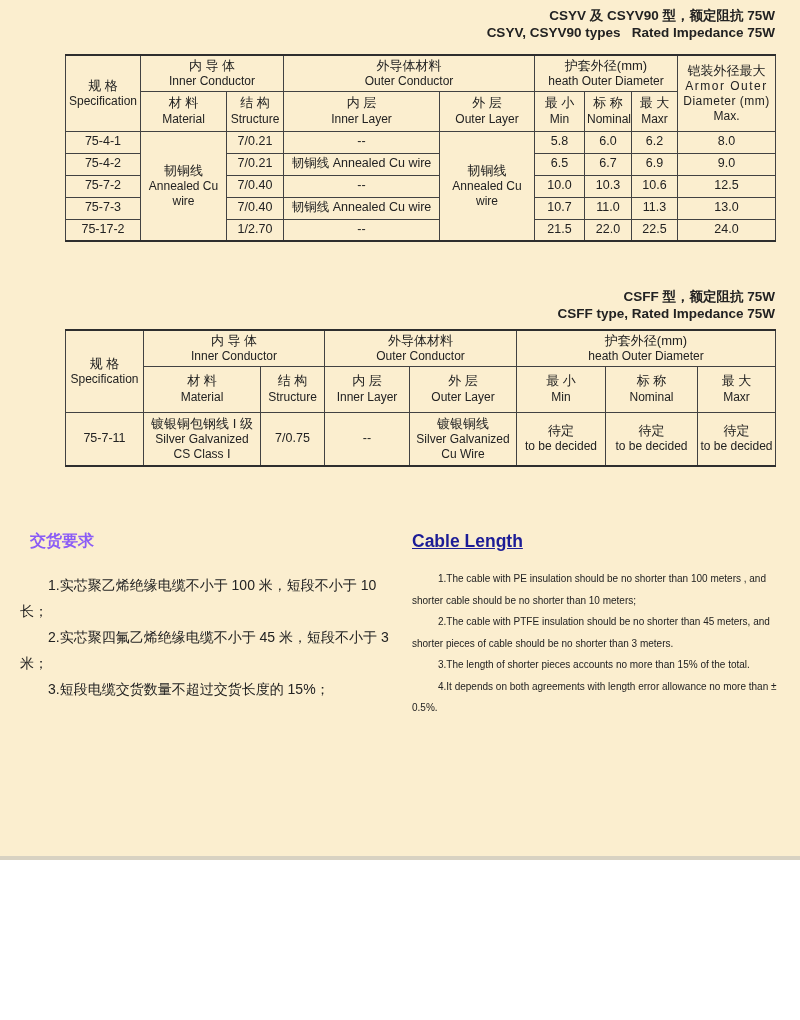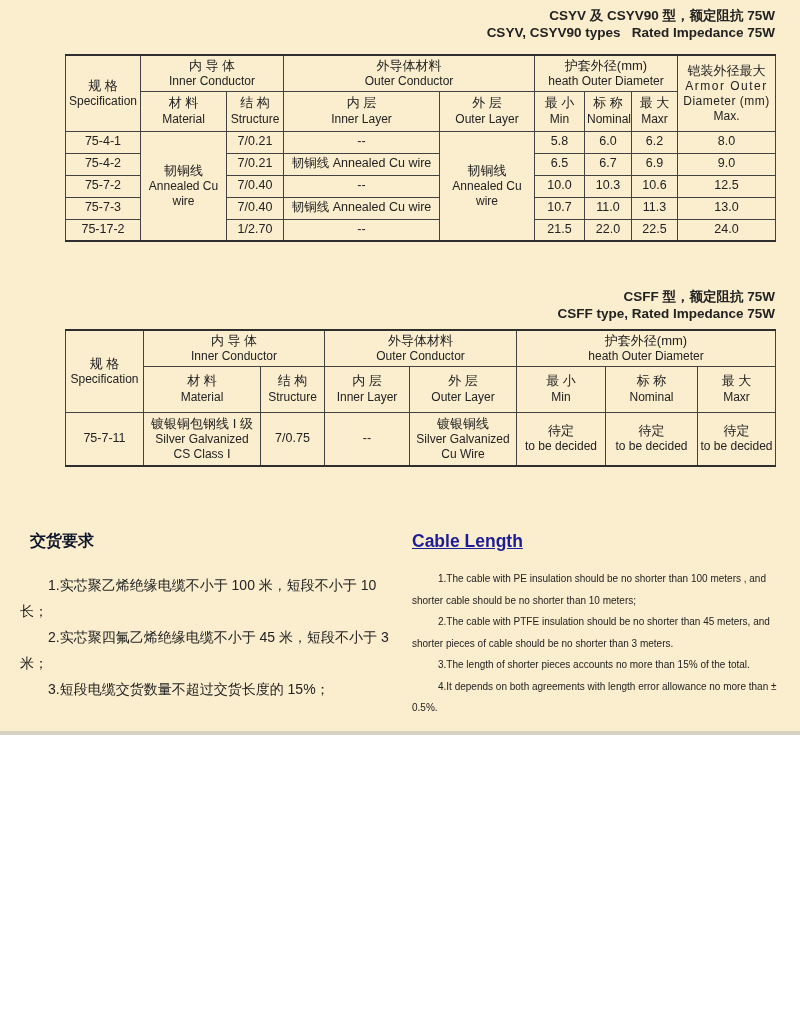--- a/index.html
+++ b/index.html
@@ -1,18 +1,18 @@
 <!DOCTYPE html>
 <html><head>
 <meta charset="utf-8">
 <style>
   html,body { margin:0; padding:0; }
   .page {
     position:relative;
-    width:800px; height:735px;
+    width:800px; height:860px;
     background:#fbeecf;
     font-family:"Liberation Sans","DejaVu Sans",sans-serif;
     color:#222;
     overflow:hidden;
   }
   
   .right-titles { text-align:right; padding:7px 25px 0 0; font-weight:bold; font-size:13.5px; line-height:17px; }
   .right-titles .pre { white-space:pre;text-align:right; }
   .csff-titles { margin-top:39px;padding-left:16px; }
 
@@ -45,21 +45,21 @@
   tr.hrow2 { height:40px; }
   tr.brow  { height:22px; }
   table#table2 { margin-top:7px; }
   table#table2 tr.hrow2 { height:46px; }
   table#table2 tr.brow2 { height:54px; }
 
   
   .content-cols { display:flex; margin-top:64px; }
   .col-left  { width:372px; margin-left:20px; }
   .col-right { width:382px; margin-left:20px; }
-  .sec-title-cn { color:#0f172a; font-size:16px; font-weight:bold; margin:0 0 20px 10px; }
+  .sec-title-cn { color:#8b5cf6; font-size:16px; font-weight:bold; margin:0 0 20px 10px; }
   .sec-title-en { color:#1c1c96; font-size:17.5px; font-weight:bold; margin:0 0 16px 0;text-decoration:underline; }
   .cn-para { font-size:14px; line-height:26px; text-indent:28px; margin:0; }
   .en-para { font-size:10px; line-height:21.5px; text-indent:26px; margin:0; }
 
   .bottom-edge { position:absolute; left:0; right:0; bottom:0; height:4px; background:#d8d2c2; }
 </style>
 </head>
 <body>
 
 <div class="page">

